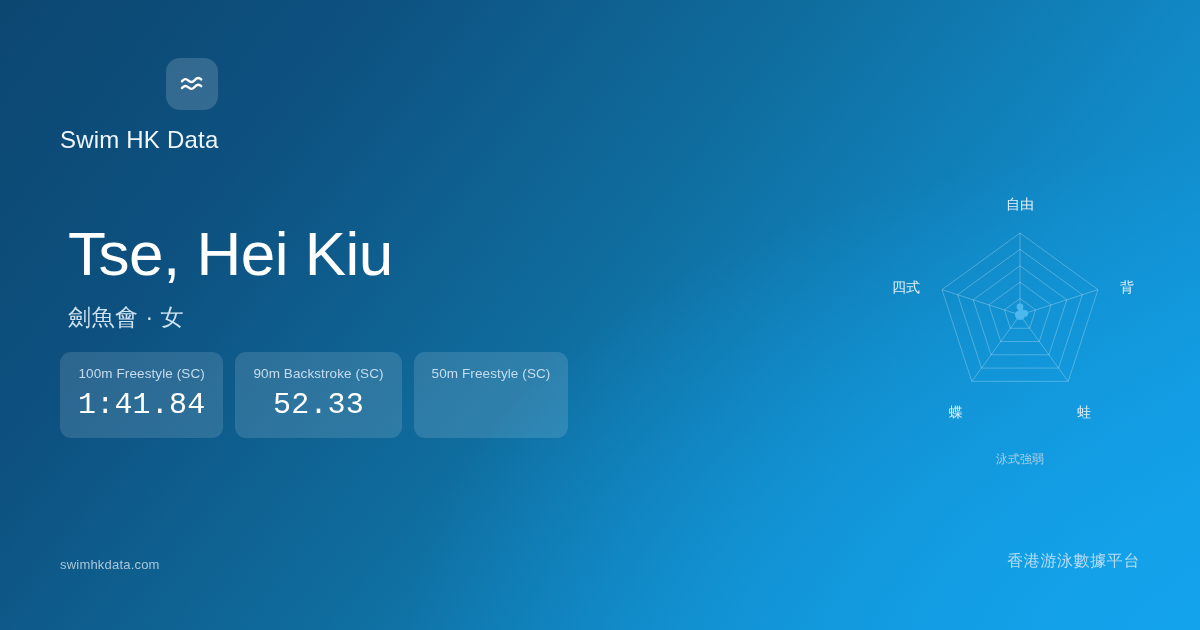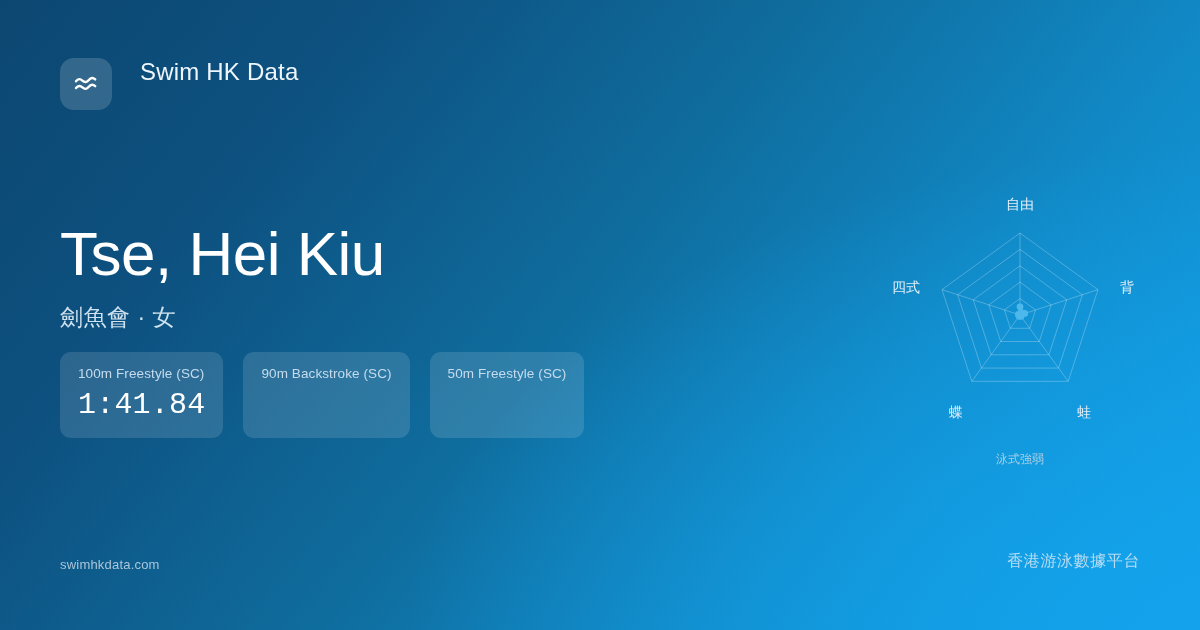--- a/index.html
+++ b/index.html
@@ -22,22 +22,23 @@
       linear-gradient(128deg, #0c4771 0%, #0d5180 22%, #0f6d9e 48%, #1189c6 72%, #12a0e8 100%);
     overflow: hidden;
   }
 
   
   .brand {
     position: absolute;
     left: 60px;
     top: 58px;
     display: flex;
-    align-items: flex-start;
-    gap: 28px;
+    align-items: flex-end;
+    gap: 16px;
+    flex-direction: column;
   }
   .brand-tile {
     width: 52px;
     height: 52px;
     border-radius: 14px;
     background: rgba(255,255,255,0.16);
     display: flex;
     align-items: center;
     justify-content: center;
     flex: none;
@@ -47,21 +48,21 @@
     font-size: 24px;
     color: #eef6fb;
     letter-spacing: 0.2px;
     font-weight: 400;
     white-space: nowrap;
   }
 
   
   .headline {
     position: absolute;
-    left: 60px;
+    left: 68px;
     top: 222px;
   }
   .athlete-name {
     font-size: 62px;
     line-height: 1.04;
     color: #ffffff;
     font-weight: 400;
     letter-spacing: -0.5px;
     margin: 0;
     white-space: nowrap;
@@ -74,21 +75,22 @@
     letter-spacing: 0.5px;
     white-space: nowrap;
   }
 
   
   .stats {
     position: absolute;
     left: 60px;
     top: 352px;
     display: flex;
-    gap: 20px;
+    gap: 12px;
+    text-align: center;
   }
   .stat-card {
     background: rgba(255,255,255,0.13);
     border-radius: 11px;
     padding: 14px 18px 16px 18px;
     min-width: 135px;
     box-sizing: border-box;
   }
   .stat-label {
     font-size: 13.5px;
@@ -165,20 +167,21 @@
     <div class="athlete-meta">劍魚會 · 女</div>
   </div>
 
   <div class="stats">
     <div class="stat-card">
       <div class="stat-label">100m Freestyle (SC)</div>
       <div class="stat-value">1:41.84</div>
     </div>
     <div class="stat-card">
       <div class="stat-label">90m Backstroke (SC)</div>
+      <div class="stat-value">52.33</div>
     </div>
     <div class="stat-card">
       <div class="stat-label">50m Freestyle (SC)</div>
     </div>
   </div>
 
   <div class="radar-wrap">
     <svg width="320" height="300" viewBox="0 0 320 300" aria-hidden="true">
       <g id="radar-grid">
           <polygon points="160.00,55.00 237.99,111.66 208.20,203.34 111.80,203.34 82.01,111.66" fill="none" stroke="rgba(255,255,255,0.26)" stroke-width="1"></polygon>

